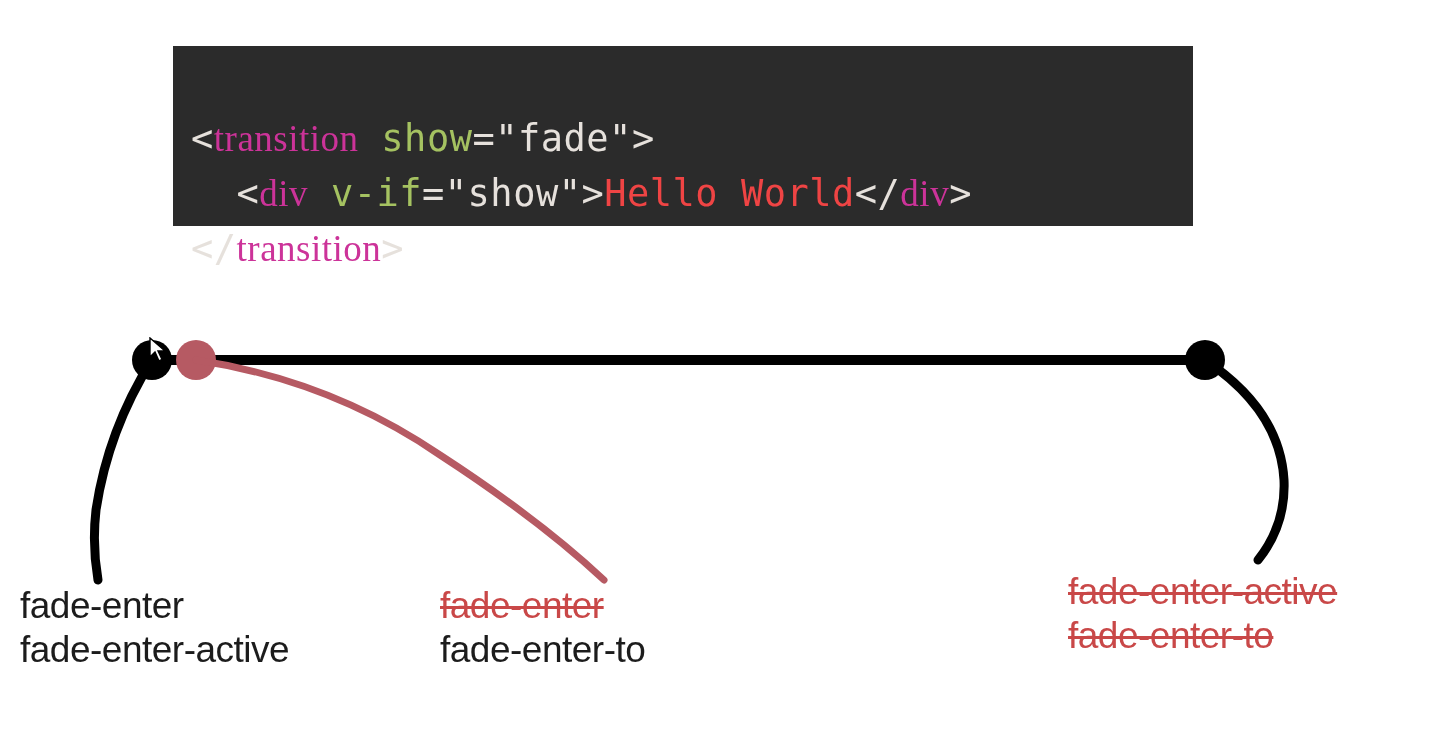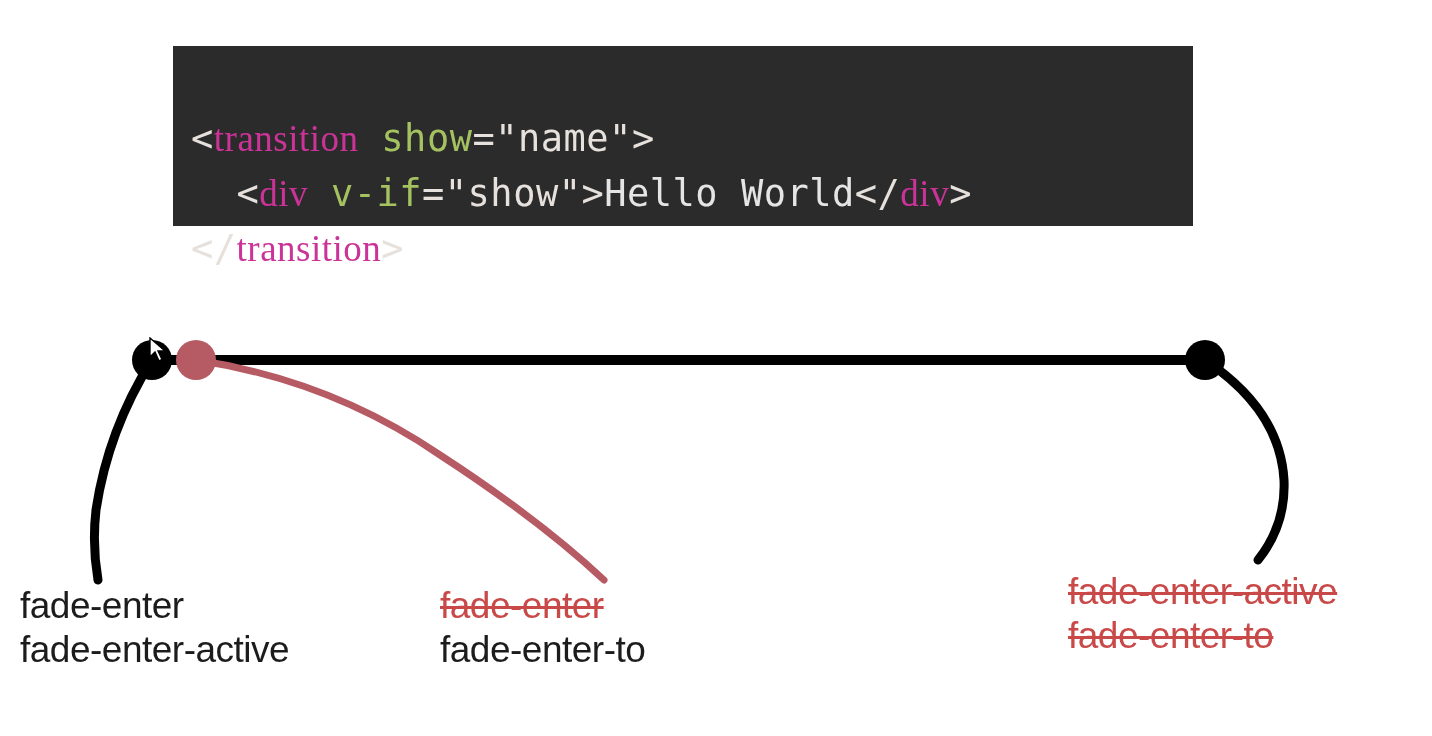--- a/index.html
+++ b/index.html
@@ -27,21 +27,21 @@
     padding: 10px 18px;
     box-sizing: border-box;
     white-space: pre;
     letter-spacing: 0.5px;
   }
   .tok-bracket { color: #e6e1dc; }
   .tok-tag     { color: #cc3399; font-weight: 500; font-family: Liberation Serif, serif; }
   .tok-attr    { color: #a5c261; }
   .tok-eq      { color: #e6e1dc; }
   .tok-str     { color: #e6e1dc; }
-  .tok-text    { color: #e5e5e5; text-align: center; }
+  .tok-text    { color: #ef4444; text-align: center; }
 
   
   .diagram {
     position: absolute;
     left: 0;
     top: 0;
     width: 1432px;
     height: 736px;
     pointer-events: none;
   }
@@ -77,21 +77,21 @@
     left: 149px;
     top: 337px;
     width: 20px;
     height: 26px;
   }
 </style>
 </head>
 <body>
 
 <div class="code-block">
-<span><span class="tok-bracket">&lt;</span><span class="tok-tag">transition</span><span> </span><span class="tok-attr">show</span><span class="tok-eq">=</span><span class="tok-str">"</span><span class="tok-str">name</span><span class="tok-str">"</span><span class="tok-bracket">&gt;</span></span>
+<span><span class="tok-bracket">&lt;</span><span class="tok-tag">transition</span><span> </span><span class="tok-attr">show</span><span class="tok-eq">=</span><span class="tok-str">"</span><span class="tok-str">fade</span><span class="tok-str">"</span><span class="tok-bracket">&gt;</span></span>
 <span><span>  </span><span class="tok-bracket">&lt;</span><span class="tok-tag">div</span><span> </span><span class="tok-attr">v-if</span><span class="tok-eq">=</span><span class="tok-str">"</span><span class="tok-str">show</span><span class="tok-str">"</span><span class="tok-bracket">&gt;</span><span class="tok-text">Hello World</span><span class="tok-bracket">&lt;/</span><span class="tok-tag">div</span><span class="tok-bracket">&gt;</span></span>
 <span><span class="tok-bracket">&lt;/</span><span class="tok-tag">transition</span><span class="tok-bracket">&gt;</span></span>
 </div>
 
 <svg class="diagram" viewBox="0 0 1432 736">
 
   <line x1="152" y1="360" x2="1205" y2="360" stroke="#000" stroke-width="10" stroke-linecap="round"></line>
 
   <circle cx="152" cy="360" r="20" fill="#000"></circle>
 

